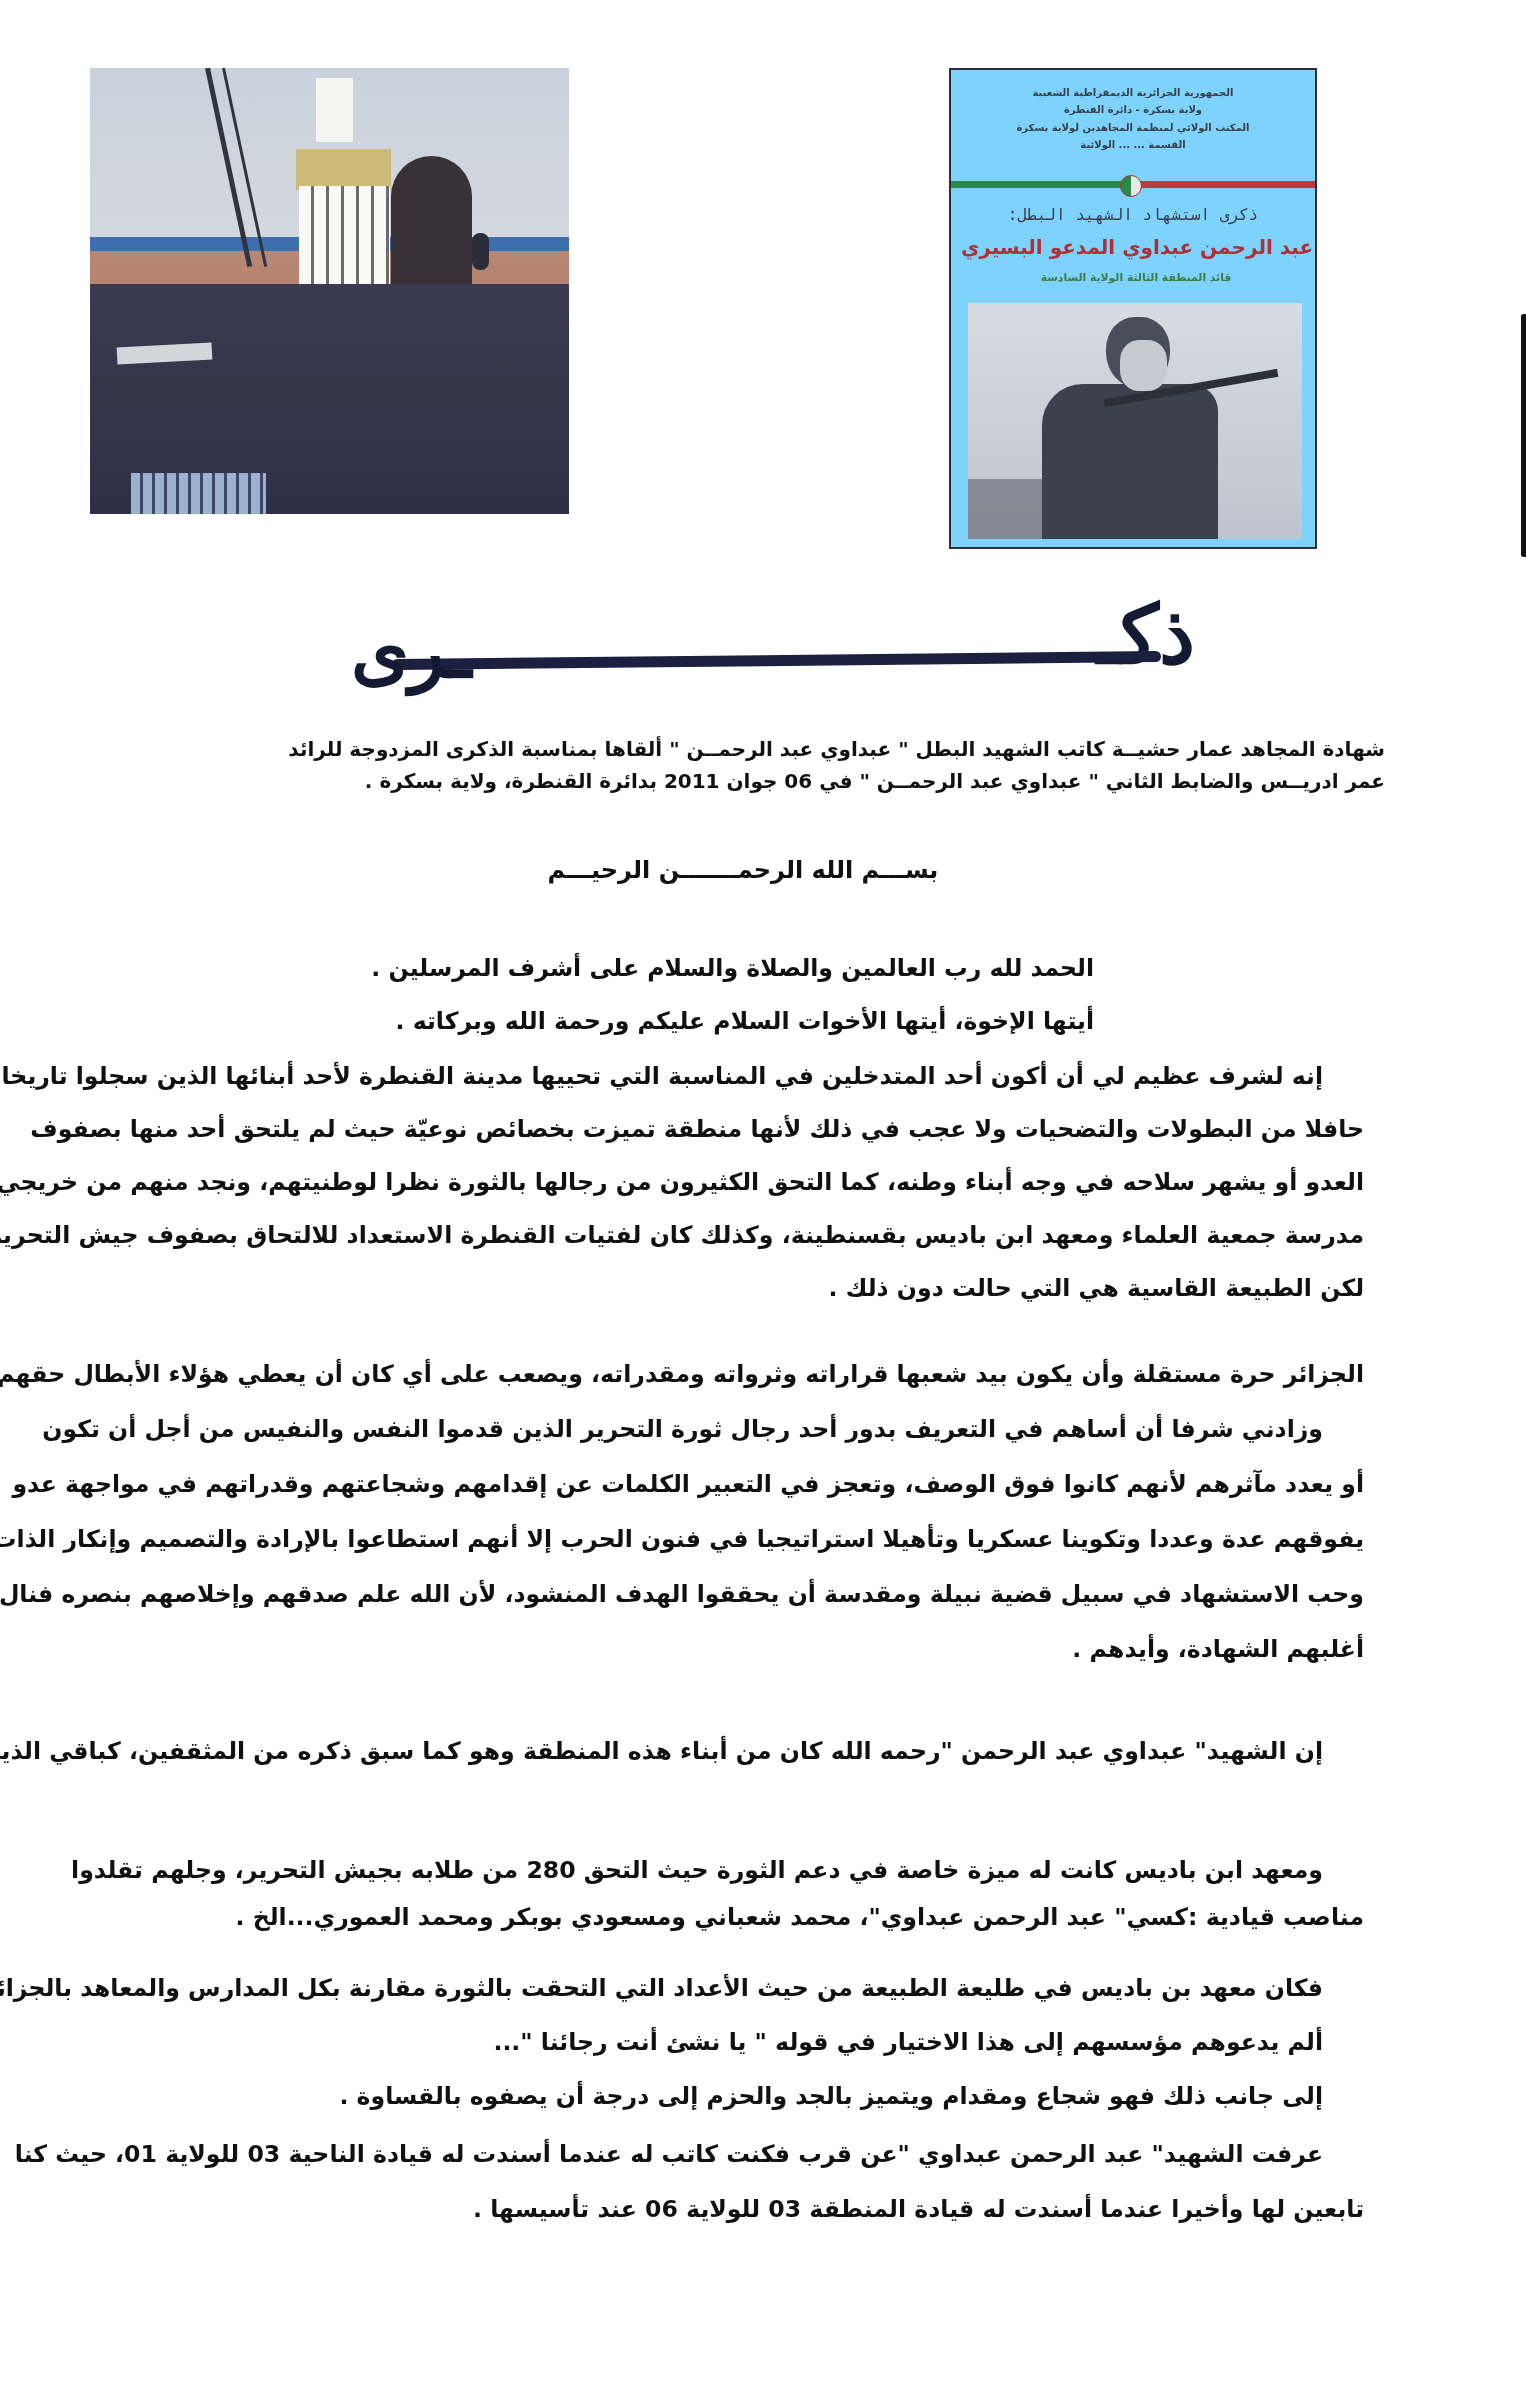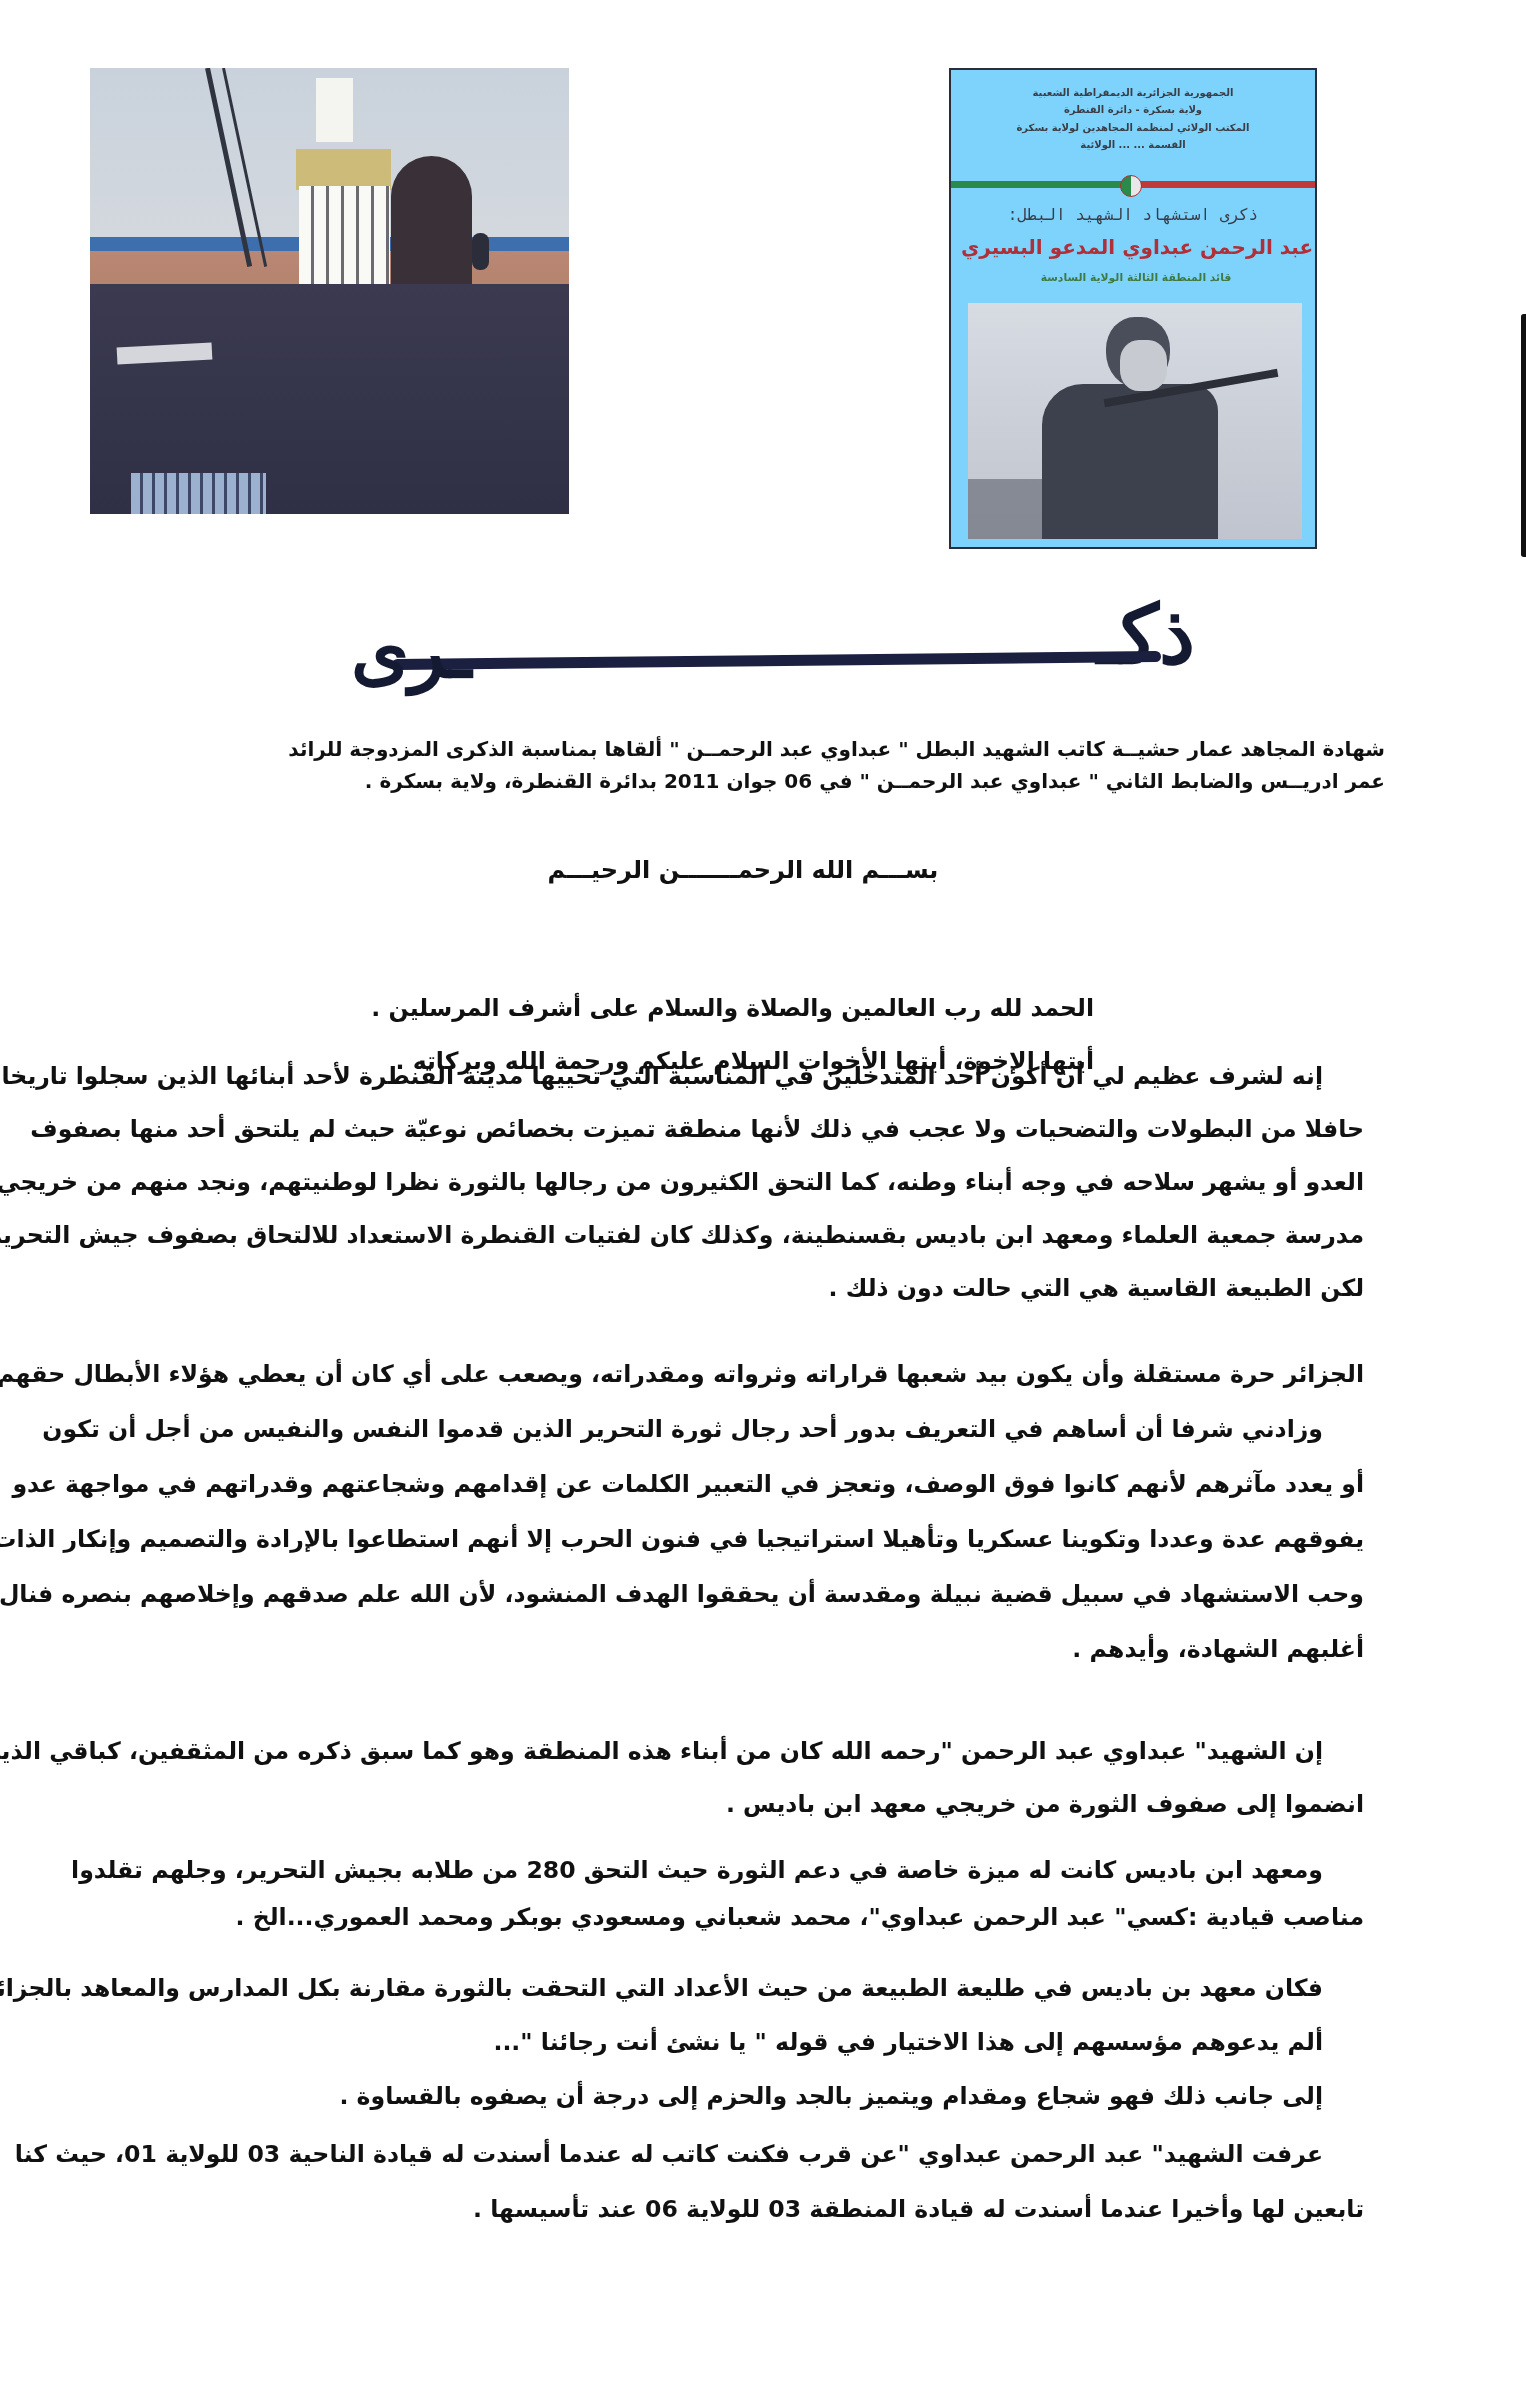--- a/index.html
+++ b/index.html
@@ -107,21 +107,21 @@
   <span class="title-left">ـرى</span>
 </div>
 
 <div class="doc-text" id="intro-heading">
   <span class="line">شهادة المجاهد عمار حشيــة كاتب  الشهيد البطل " عبداوي عبد الرحمــن " ألقاها بمناسبة الذكرى المزدوجة للرائد</span>
   <span class="line">عمر ادريــس والضابط الثاني " عبداوي عبد الرحمــن " في 06 جوان 2011 بدائرة القنطرة، ولاية بسكرة .</span>
 </div>
 
 <div class="doc-text" id="basmala">بســـم الله الرحمـــــــن الرحيـــم</div>
 
-<div class="doc-text body" style="top:982px; line-height:53px;">
+<div class="doc-text body" style="top:942px; line-height:53px;">
   <span class="line" style="padding-right:270px;">الحمد لله رب العالمين والصلاة والسلام على أشرف المرسلين .</span>
   <span class="line" style="padding-right:270px;">أيتها الإخوة، أيتها الأخوات السلام عليكم ورحمة الله وبركاته .</span>
 </div>
 
 <div class="doc-text body" style="top:1050px; line-height:53px;">
   <span class="line indent">إنه لشرف عظيم لي أن أكون أحد المتدخلين في المناسبة التي تحييها مدينة القنطرة لأحد أبنائها الذين سجلوا تاريخا</span>
   <span class="line">حافلا من البطولات والتضحيات ولا عجب في ذلك لأنها منطقة تميزت بخصائص نوعيّة حيث لم يلتحق أحد منها بصفوف</span>
   <span class="line">العدو أو يشهر سلاحه في وجه أبناء وطنه، كما التحق الكثيرون من رجالها بالثورة نظرا لوطنيتهم، ونجد منهم من خريجي</span>
   <span class="line">مدرسة جمعية العلماء ومعهد ابن باديس بقسنطينة، وكذلك كان لفتيات القنطرة الاستعداد للالتحاق بصفوف جيش التحرير</span>
   <span class="line">لكن الطبيعة القاسية هي التي حالت دون ذلك .</span>
@@ -131,21 +131,20 @@
   <span class="line">الجزائر حرة مستقلة وأن يكون بيد شعبها قراراته وثرواته ومقدراته، ويصعب على أي كان أن يعطي هؤلاء الأبطال حقهم</span>
   <span class="line indent">وزادني شرفا أن أساهم في التعريف بدور أحد رجال ثورة التحرير الذين قدموا النفس والنفيس من أجل أن تكون</span>
   <span class="line">أو يعدد مآثرهم لأنهم كانوا فوق الوصف، وتعجز في التعبير الكلمات عن إقدامهم وشجاعتهم وقدراتهم في مواجهة عدو</span>
   <span class="line">يفوقهم عدة وعددا وتكوينا عسكريا وتأهيلا استراتيجيا في فنون الحرب إلا أنهم استطاعوا بالإرادة والتصميم وإنكار الذات</span>
   <span class="line">وحب الاستشهاد في سبيل قضية نبيلة ومقدسة أن يحققوا الهدف المنشود، لأن الله علم صدقهم وإخلاصهم بنصره فنال</span>
   <span class="line">أغلبهم الشهادة، وأيدهم .</span>
 </div>
 
 <div class="doc-text body" style="top:1725px; line-height:53px;">
   <span class="line indent">إن الشهيد" عبداوي عبد الرحمن "رحمه الله كان من أبناء هذه المنطقة وهو كما سبق ذكره من المثقفين، كباقي الذين</span>
-  <span class="line">انضموا إلى صفوف الثورة من خريجي معهد ابن باديس .</span>
 </div>
 
 <div class="doc-text body" style="top:1847px; line-height:47px;">
   <span class="line indent">ومعهد ابن باديس كانت له ميزة خاصة في دعم الثورة حيث التحق 280 من طلابه بجيش التحرير، وجلهم تقلدوا</span>
   <span class="line">مناصب قيادية :كسي" عبد الرحمن عبداوي"، محمد شعباني ومسعودي بوبكر ومحمد العموري...الخ .</span>
 </div>
 
 <div class="doc-text body" style="top:1962px; line-height:53px;">
   <span class="line indent">فكان معهد بن باديس في طليعة الطبيعة من حيث الأعداد التي التحقت بالثورة مقارنة بكل المدارس والمعاهد بالجزائر .</span>
 </div>

